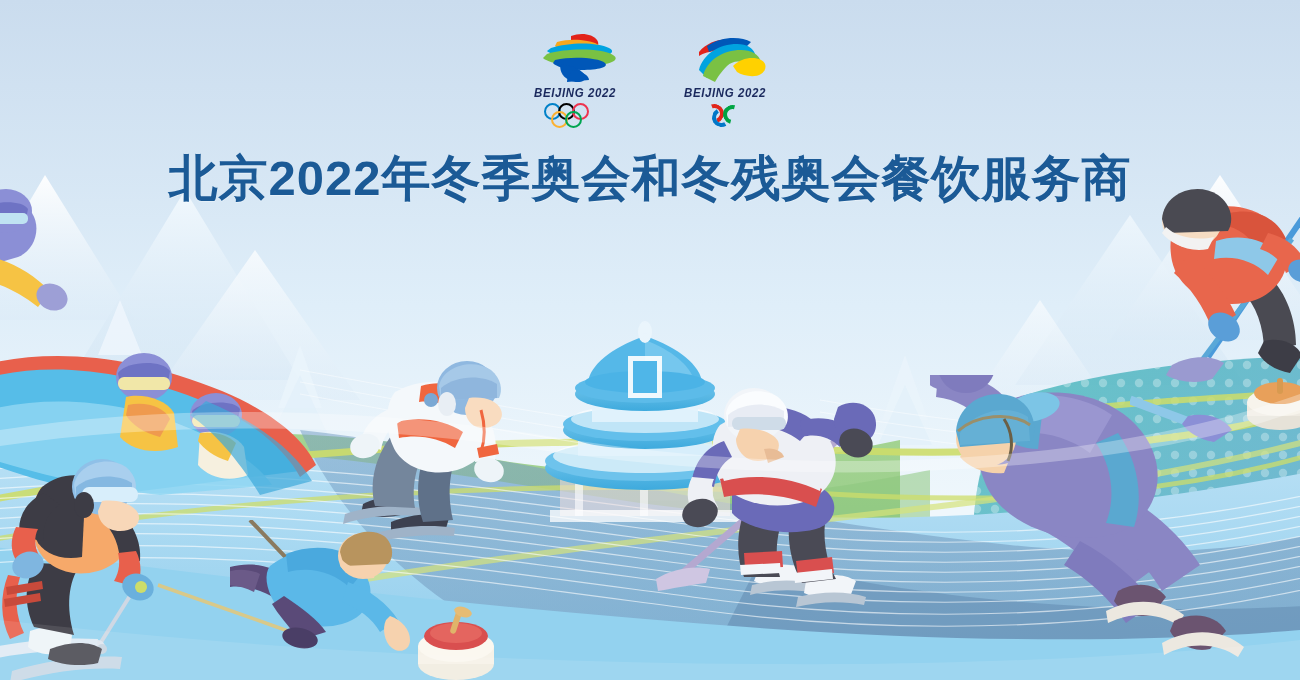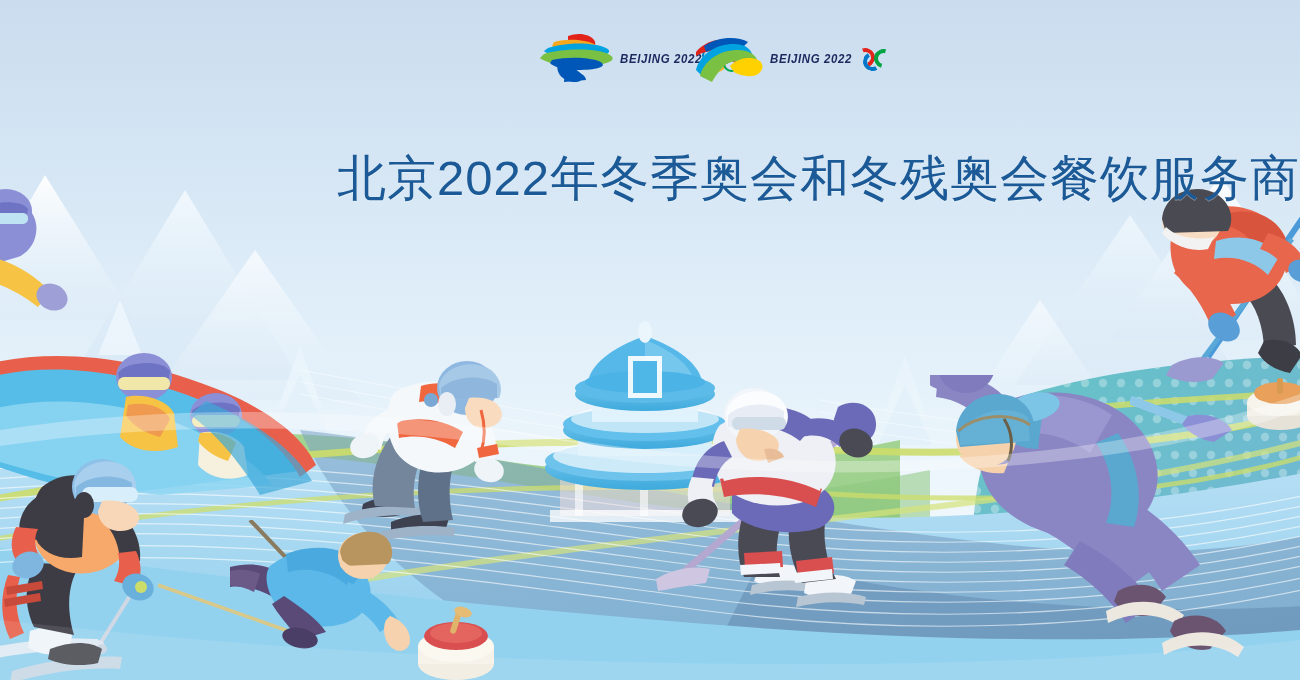--- a/index.html
+++ b/index.html
@@ -10,21 +10,21 @@
     background:linear-gradient(180deg,#cfe0f1 0%,#d2e3f3 18%,#dbeaf7 34%,#e6f1fa 46%,#eaf4fb 55%,#f0f7fc 62%);
   }
 
   
   .layer{position:absolute;left:0;top:0;width:1300px;height:680px;pointer-events:none;}
   .shape{position:absolute;}
 
   
   #logos{position:absolute;left:0;top:30px;width:1300px;height:110px;
          display:flex;justify-content:center;align-items:flex-start;gap:48px;}
-  .logo{width:102px;display:flex;flex-direction:row;align-items:center;}
+  .logo{width:102px;display:flex;flex-direction:column;align-items:center;}
   .logo .emblem{height:54px;width:96px;position:relative;}
   .logo .wordmark{
     font-family:"Liberation Sans",sans-serif;
     font-style:italic;font-weight:bold;font-size:11.5px;letter-spacing:.6px;
     color:#1b2a5e;margin-top:3px;white-space:nowrap;transform:scaleY(1.12);
   }
   .logo .mark-sub{margin-top:4px;height:24px;display:flex;justify-content:center;align-items:center;}
 
   
   .rings{position:relative;width:62px;height:24px;}
@@ -38,23 +38,23 @@
   
   .agitos{position:relative;width:48px;height:24px;}
   .agito{position:absolute;width:19px;height:19px;border-radius:50%;
          border:4px solid transparent;box-sizing:border-box;}
   .ag-red{left:4px;top:1px;border-top-color:#e1251b;border-right-color:#e1251b;transform:rotate(25deg);}
   .ag-blue{left:11px;top:5px;border-bottom-color:#0077c8;border-left-color:#0077c8;transform:rotate(15deg);}
   .ag-green{left:22px;top:2px;border-top-color:#00a443;border-left-color:#00a443;transform:rotate(-30deg);}
 
   
   #title{
-    position:absolute;left:0;top:146px;width:1300px;text-align:right;
+    position:absolute;left:0;top:146px;width:1300px;text-align:center;
     font-family:"Liberation Sans",sans-serif;
-    font-weight:normal;font-size:49px;letter-spacing:1px;color:#1b5a96;
+    font-weight:bold;font-size:49px;letter-spacing:1px;color:#1b5a96;
     text-shadow:0 1px 0 rgba(255,255,255,.35);
     z-index:60;white-space:nowrap;
   }
 </style>
 </head>
 <body>
 
 <div id="banner">
 
   <svg class="layer" viewBox="0 0 1300 680" preserveAspectRatio="none">

